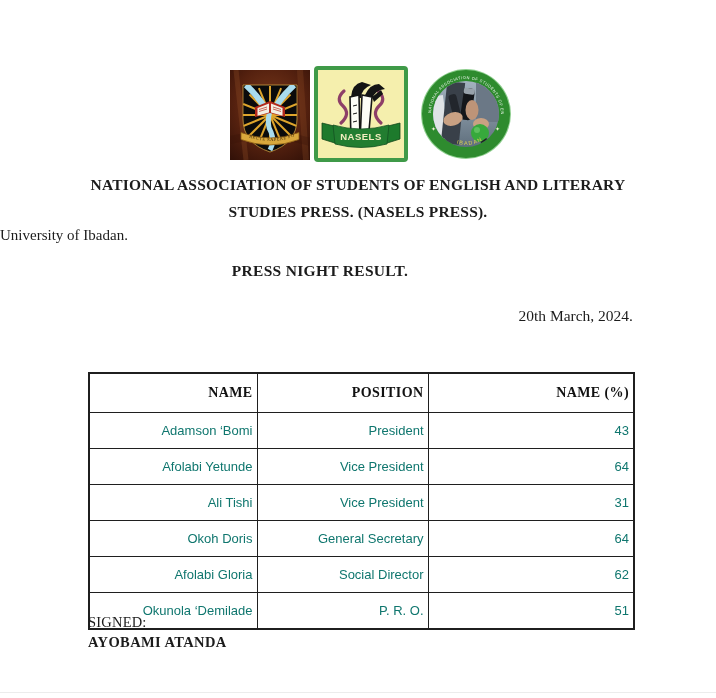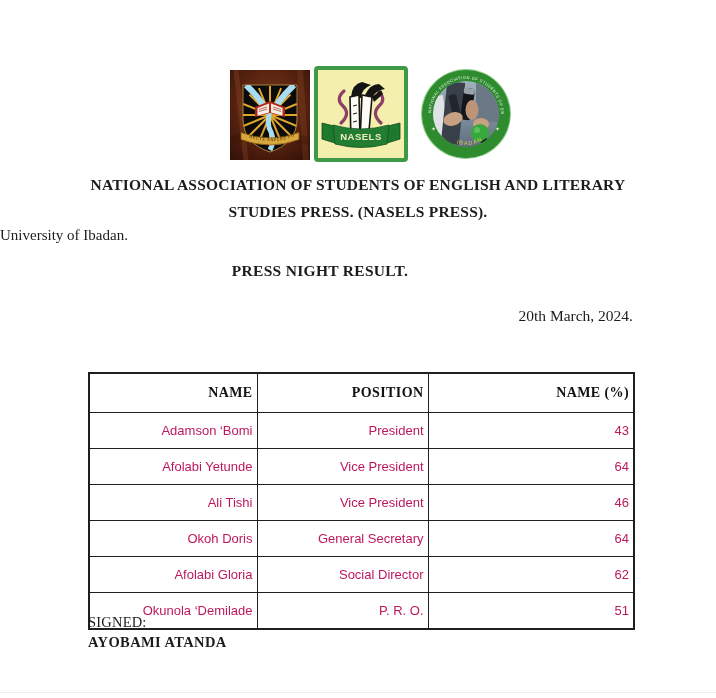--- a/index.html
+++ b/index.html
@@ -35,21 +35,21 @@
   }
   table.results th, table.results td {
     border:1.5px solid #1f1f1f; text-align:right; vertical-align:middle; padding:4px;
   }
   table.results th {
     height:30px; font-size:14px; font-weight:700; letter-spacing:0.4px;
     font-family:"Liberation Serif", serif; color:#111;
   }
   table.results td {
     height:27px; font-family:"Liberation Sans", sans-serif;
-    font-size:13px; color:#be185d;
+    font-size:13px; color:#0f766e;
   }
 
   .footer-block {
     position:absolute; left:88px; top:613px; font-size:14.5px; line-height:19.5px;
     letter-spacing:0.2px;
   }
   .footer-block .sig-name { font-weight:700; letter-spacing:0.4px; }
 
   .bottom-edge { position:absolute; left:0; width:716px; top:692px; border-top:1px solid #ececec; }
 </style>
@@ -199,21 +199,21 @@
         <td>43</td>
       </tr>
       <tr>
         <td>Afolabi Yetunde</td>
         <td>Vice President</td>
         <td>64</td>
       </tr>
       <tr>
         <td>Ali Tishi</td>
         <td>Vice President</td>
-        <td>46</td>
+        <td>31</td>
       </tr>
       <tr>
         <td>Okoh Doris</td>
         <td>General Secretary</td>
         <td>64</td>
       </tr>
       <tr>
         <td>Afolabi Gloria</td>
         <td>Social Director</td>
         <td>62</td>

